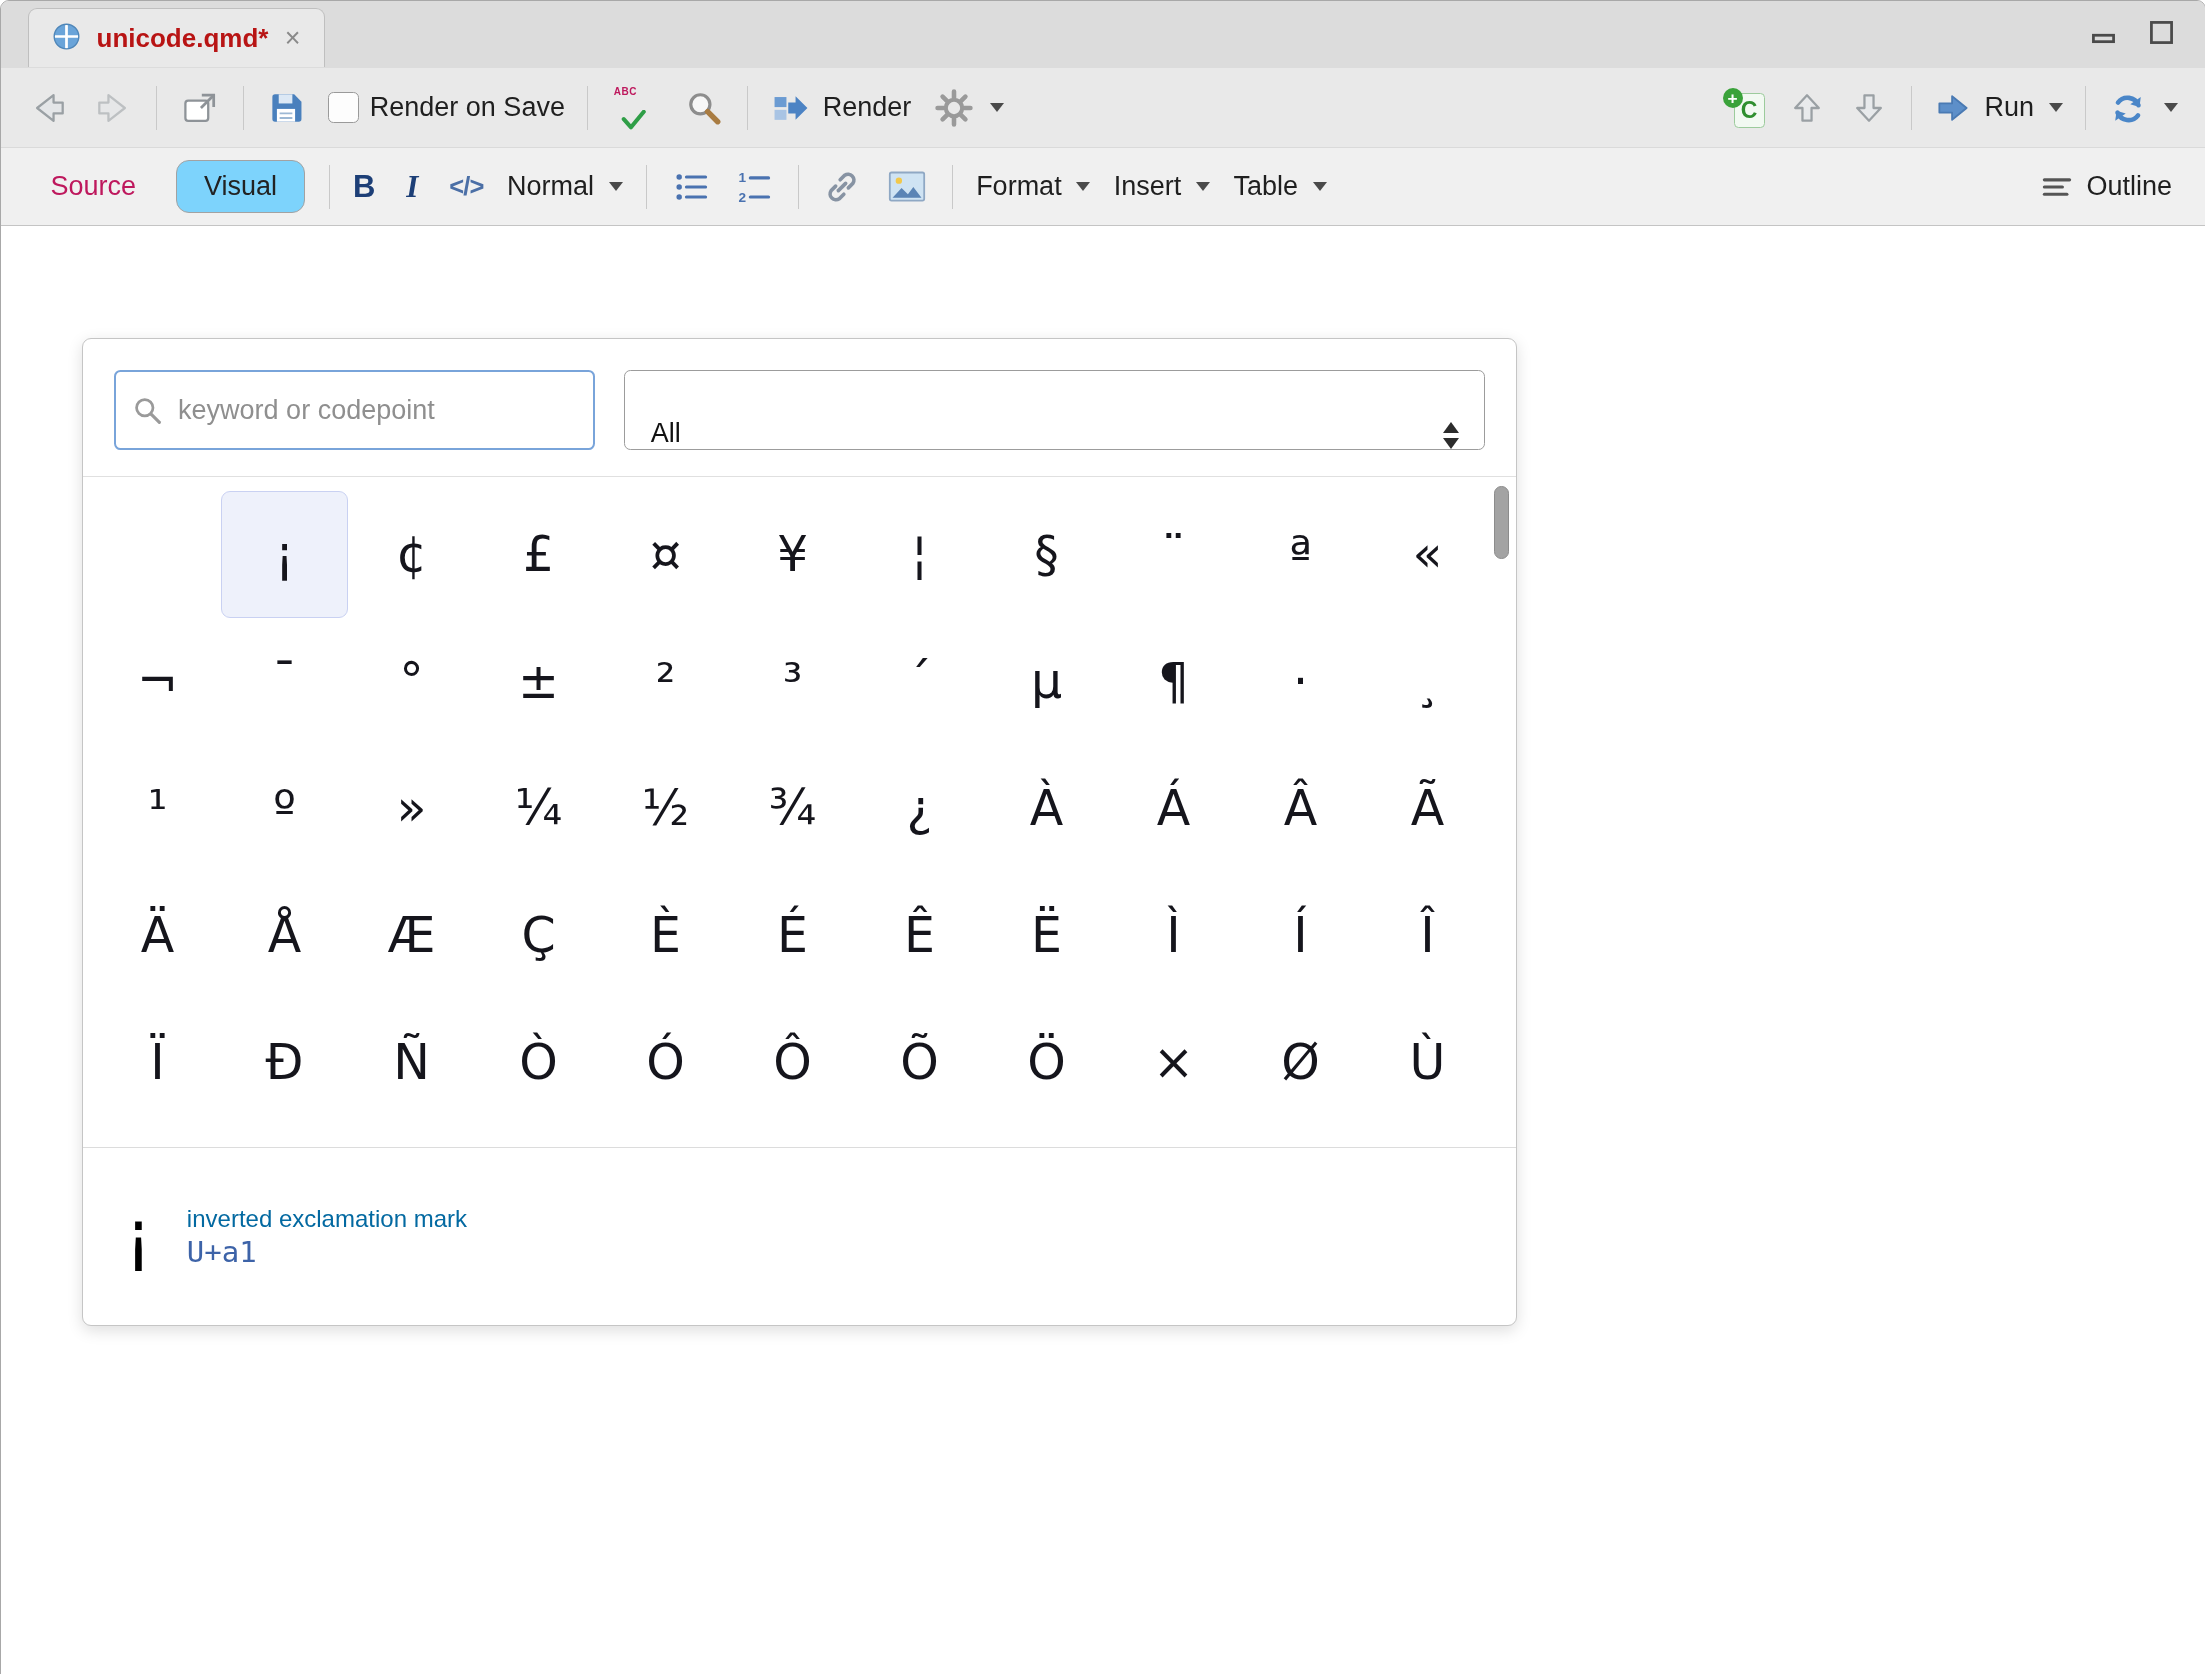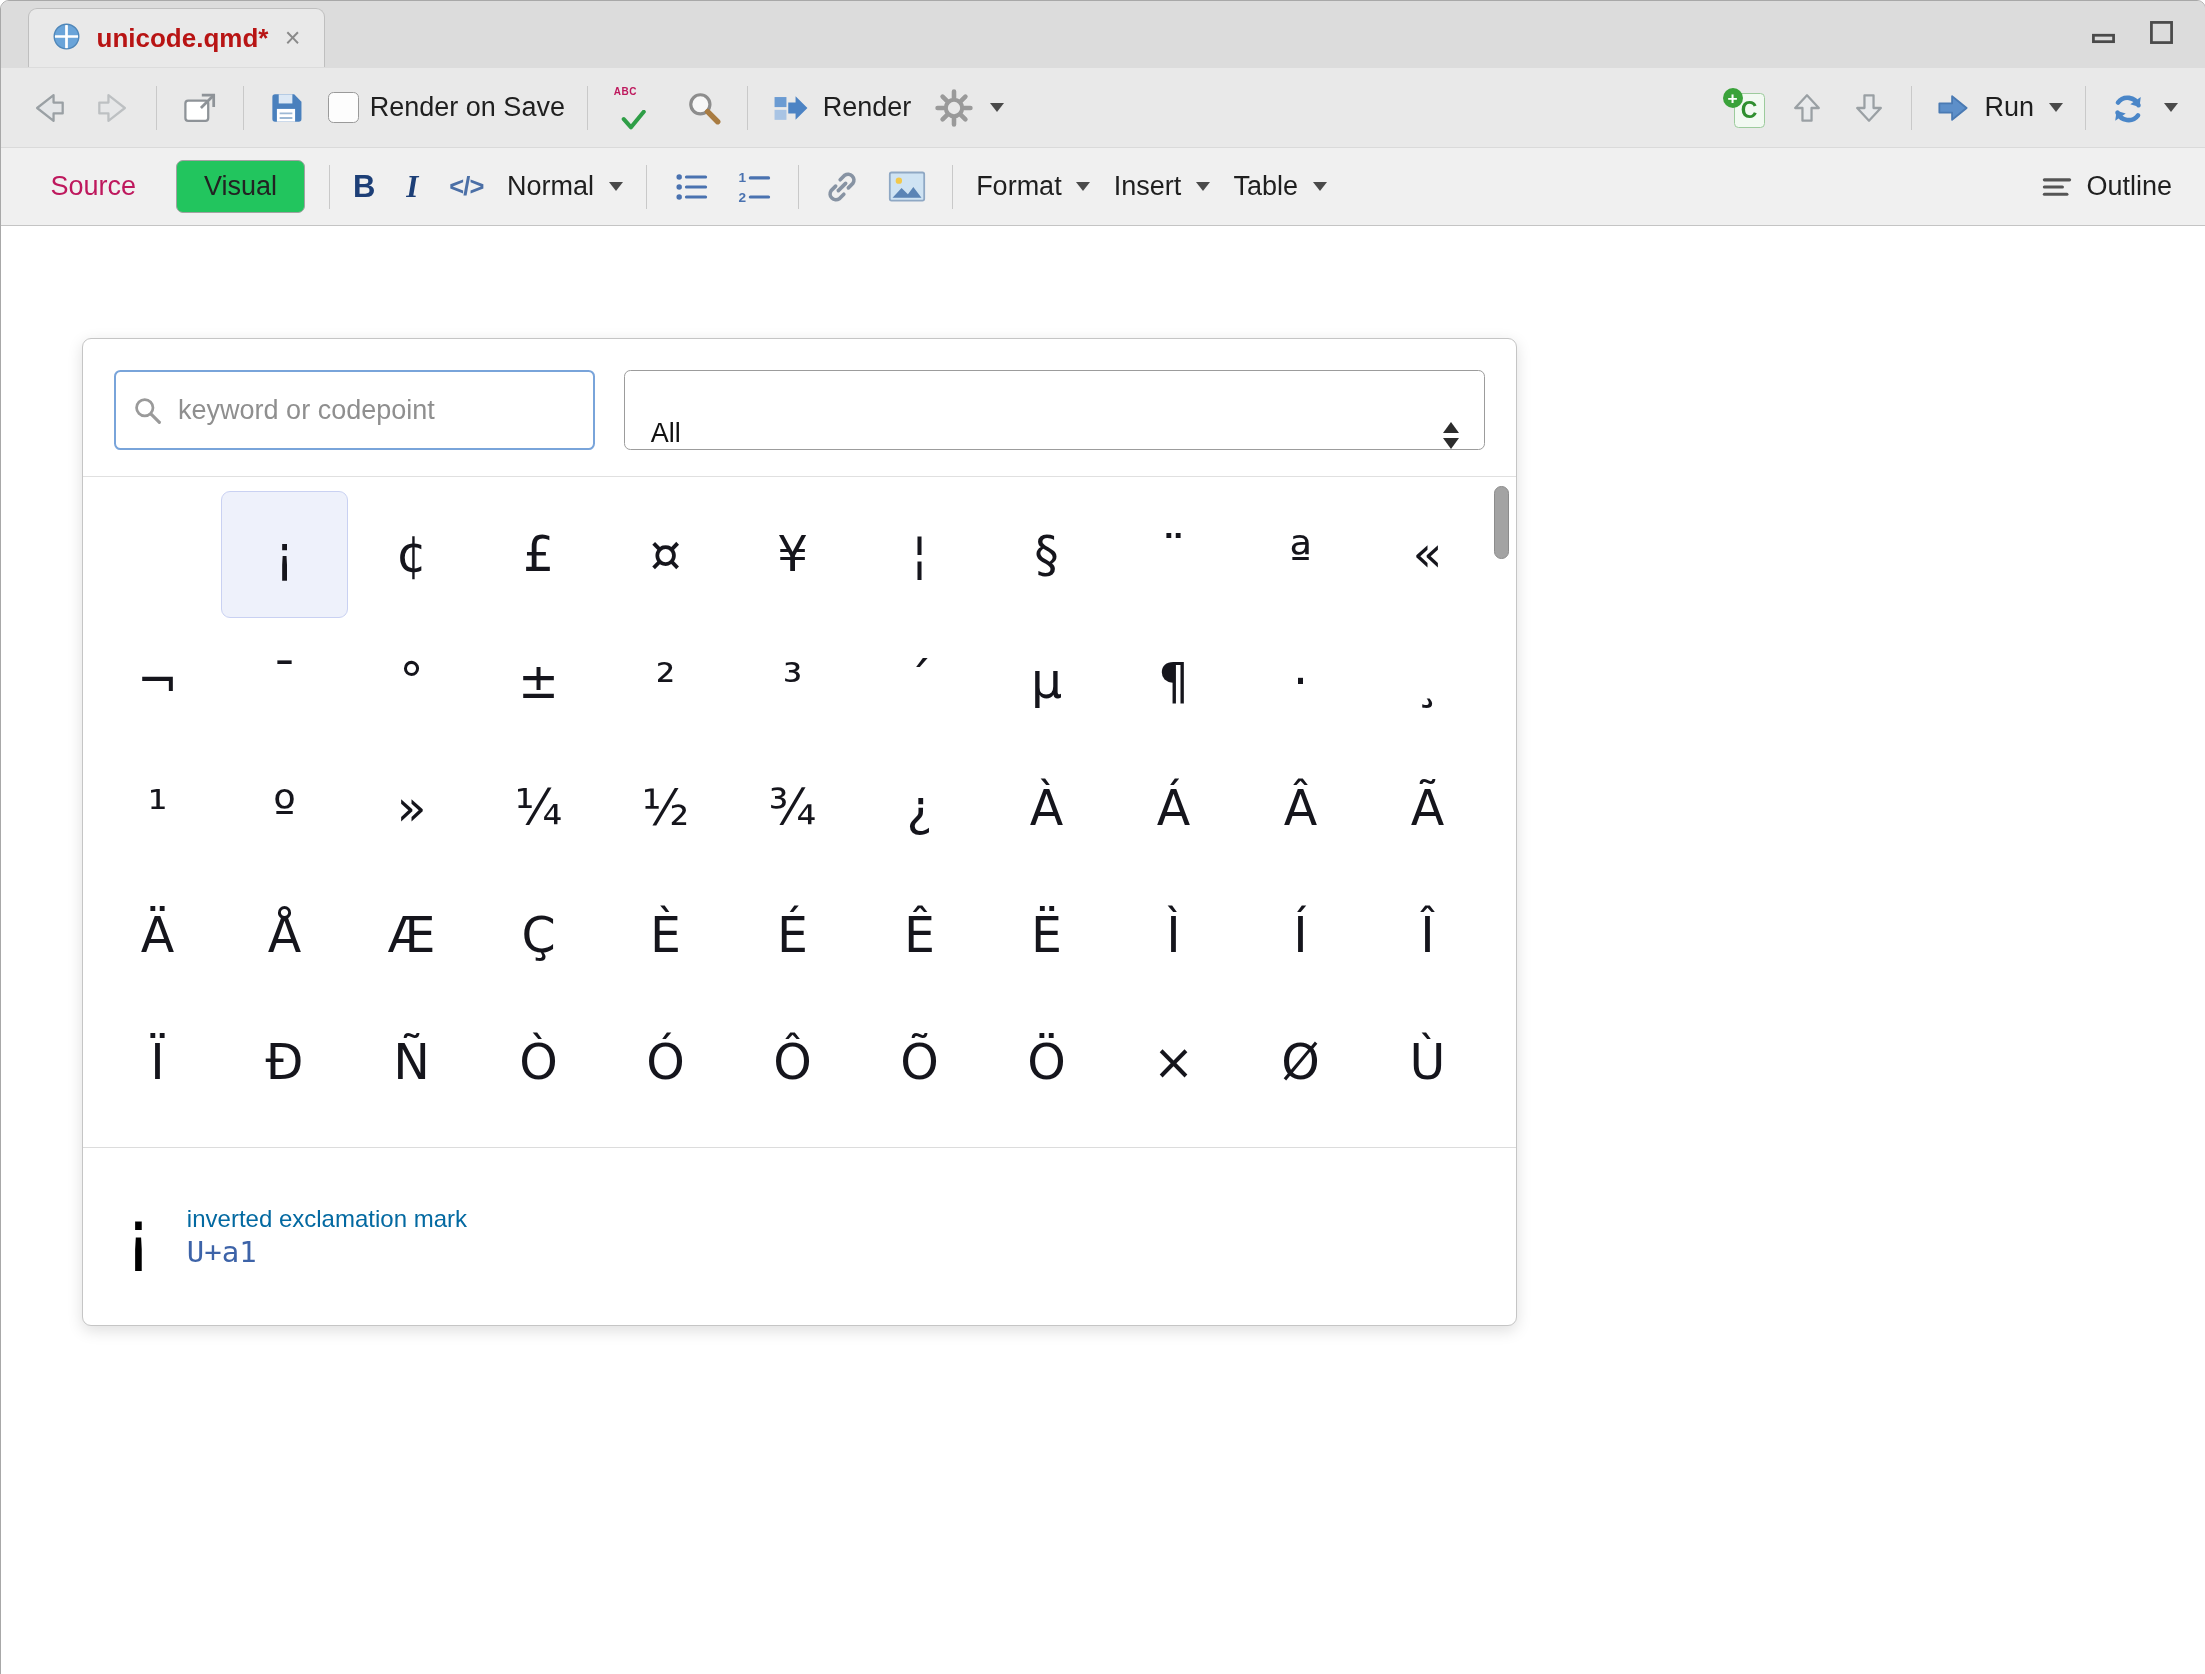--- a/index.html
+++ b/index.html
@@ -63,21 +63,21 @@
 
   .chunk-icon{position:relative;width:42px;height:40px;}
   .chunk-box{position:absolute;right:0;bottom:0;width:31px;height:35px;background:#f2f9f2;border:1.8px solid #9ccb9c;border-radius:4.5px;display:flex;align-items:center;justify-content:center;box-sizing:border-box;}
   .chunk-c{color:#2f8f2f;font-weight:bold;font-size:23px;line-height:1;}
   .chunk-plus{position:absolute;left:0;top:0;width:20px;height:20px;background:#3aa23a;color:#fff;border-radius:50%;font-size:17.3px;line-height:20px;text-align:center;font-weight:bold;}
 
   
   .flat-btn{font-size:27px;color:#be185d;padding:7.3px 16.4px;}
   .pressed-btn{
     font-size:27px;color:#222;
-    background:#22c55e;border:1.8px solid #a2a2a2;border-radius:7px;
+    background:#7dd3fc;border:1.8px solid #a2a2a2;border-radius:13px;
     padding:10px 27px;box-sizing:border-box;
   }
   .bold-glyph{font-size:31px;font-weight:800;color:#1d3f77;}
   .italic-glyph{font-family:"Liberation Serif", serif;font-style:italic;font-weight:700;font-size:31px;color:#1d3f77;padding:0 7.3px;}
   .code-glyph{font-size:25.5px;font-weight:700;color:#4b6fa6;letter-spacing:-0.9px;}
 
   
   .content{flex:1 1 auto;background:#ffffff;position:relative;}
 
   .popup{

